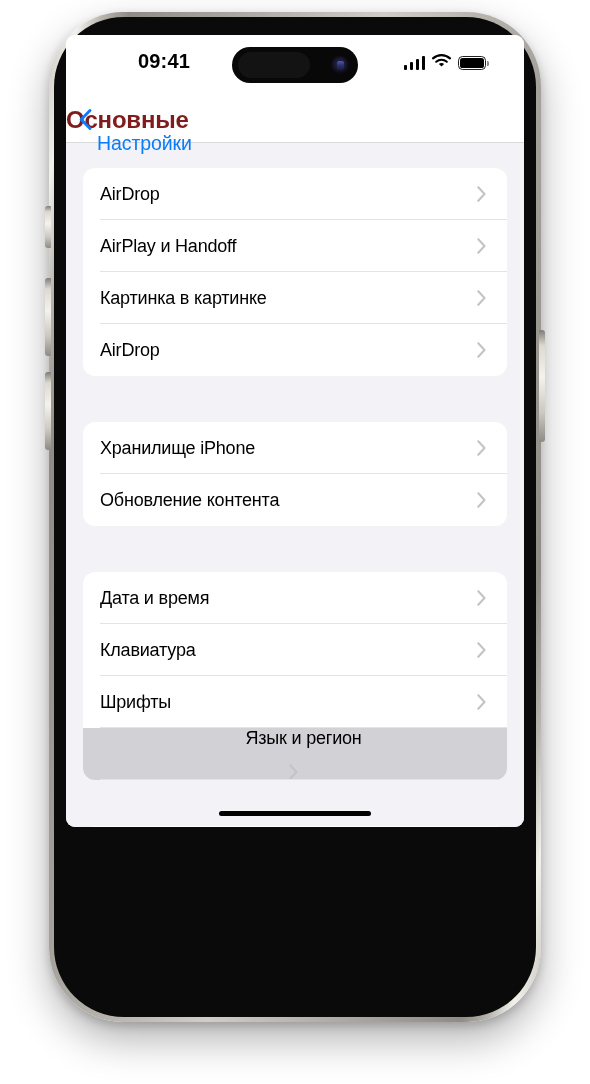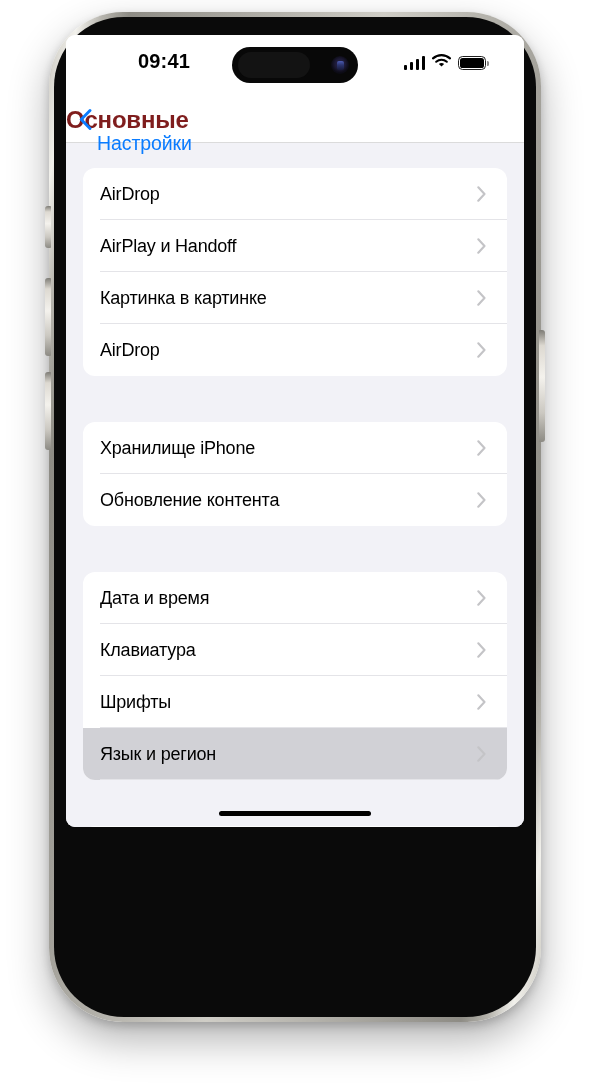--- a/index.html
+++ b/index.html
@@ -257,21 +257,21 @@
   .row {
     position: relative;
     height: 52px;
     display: flex;
     align-items: center;
     padding: 0 0 0 17px;
     box-sizing: border-box;
     cursor: pointer;
     background: transparent;
   }
-  .row.selected { background: #d1d1d6; }
+  .row.selected { background: #d1d1d6; flex-direction: column; }
   .row-label {
     flex: 1 1 auto;
     font-size: 18px;
     color: #000000;
     letter-spacing: -0.2px;
     white-space: nowrap;
   }
   .row-chevron {
     flex: 0 0 auto;
     margin-right: 21px;

